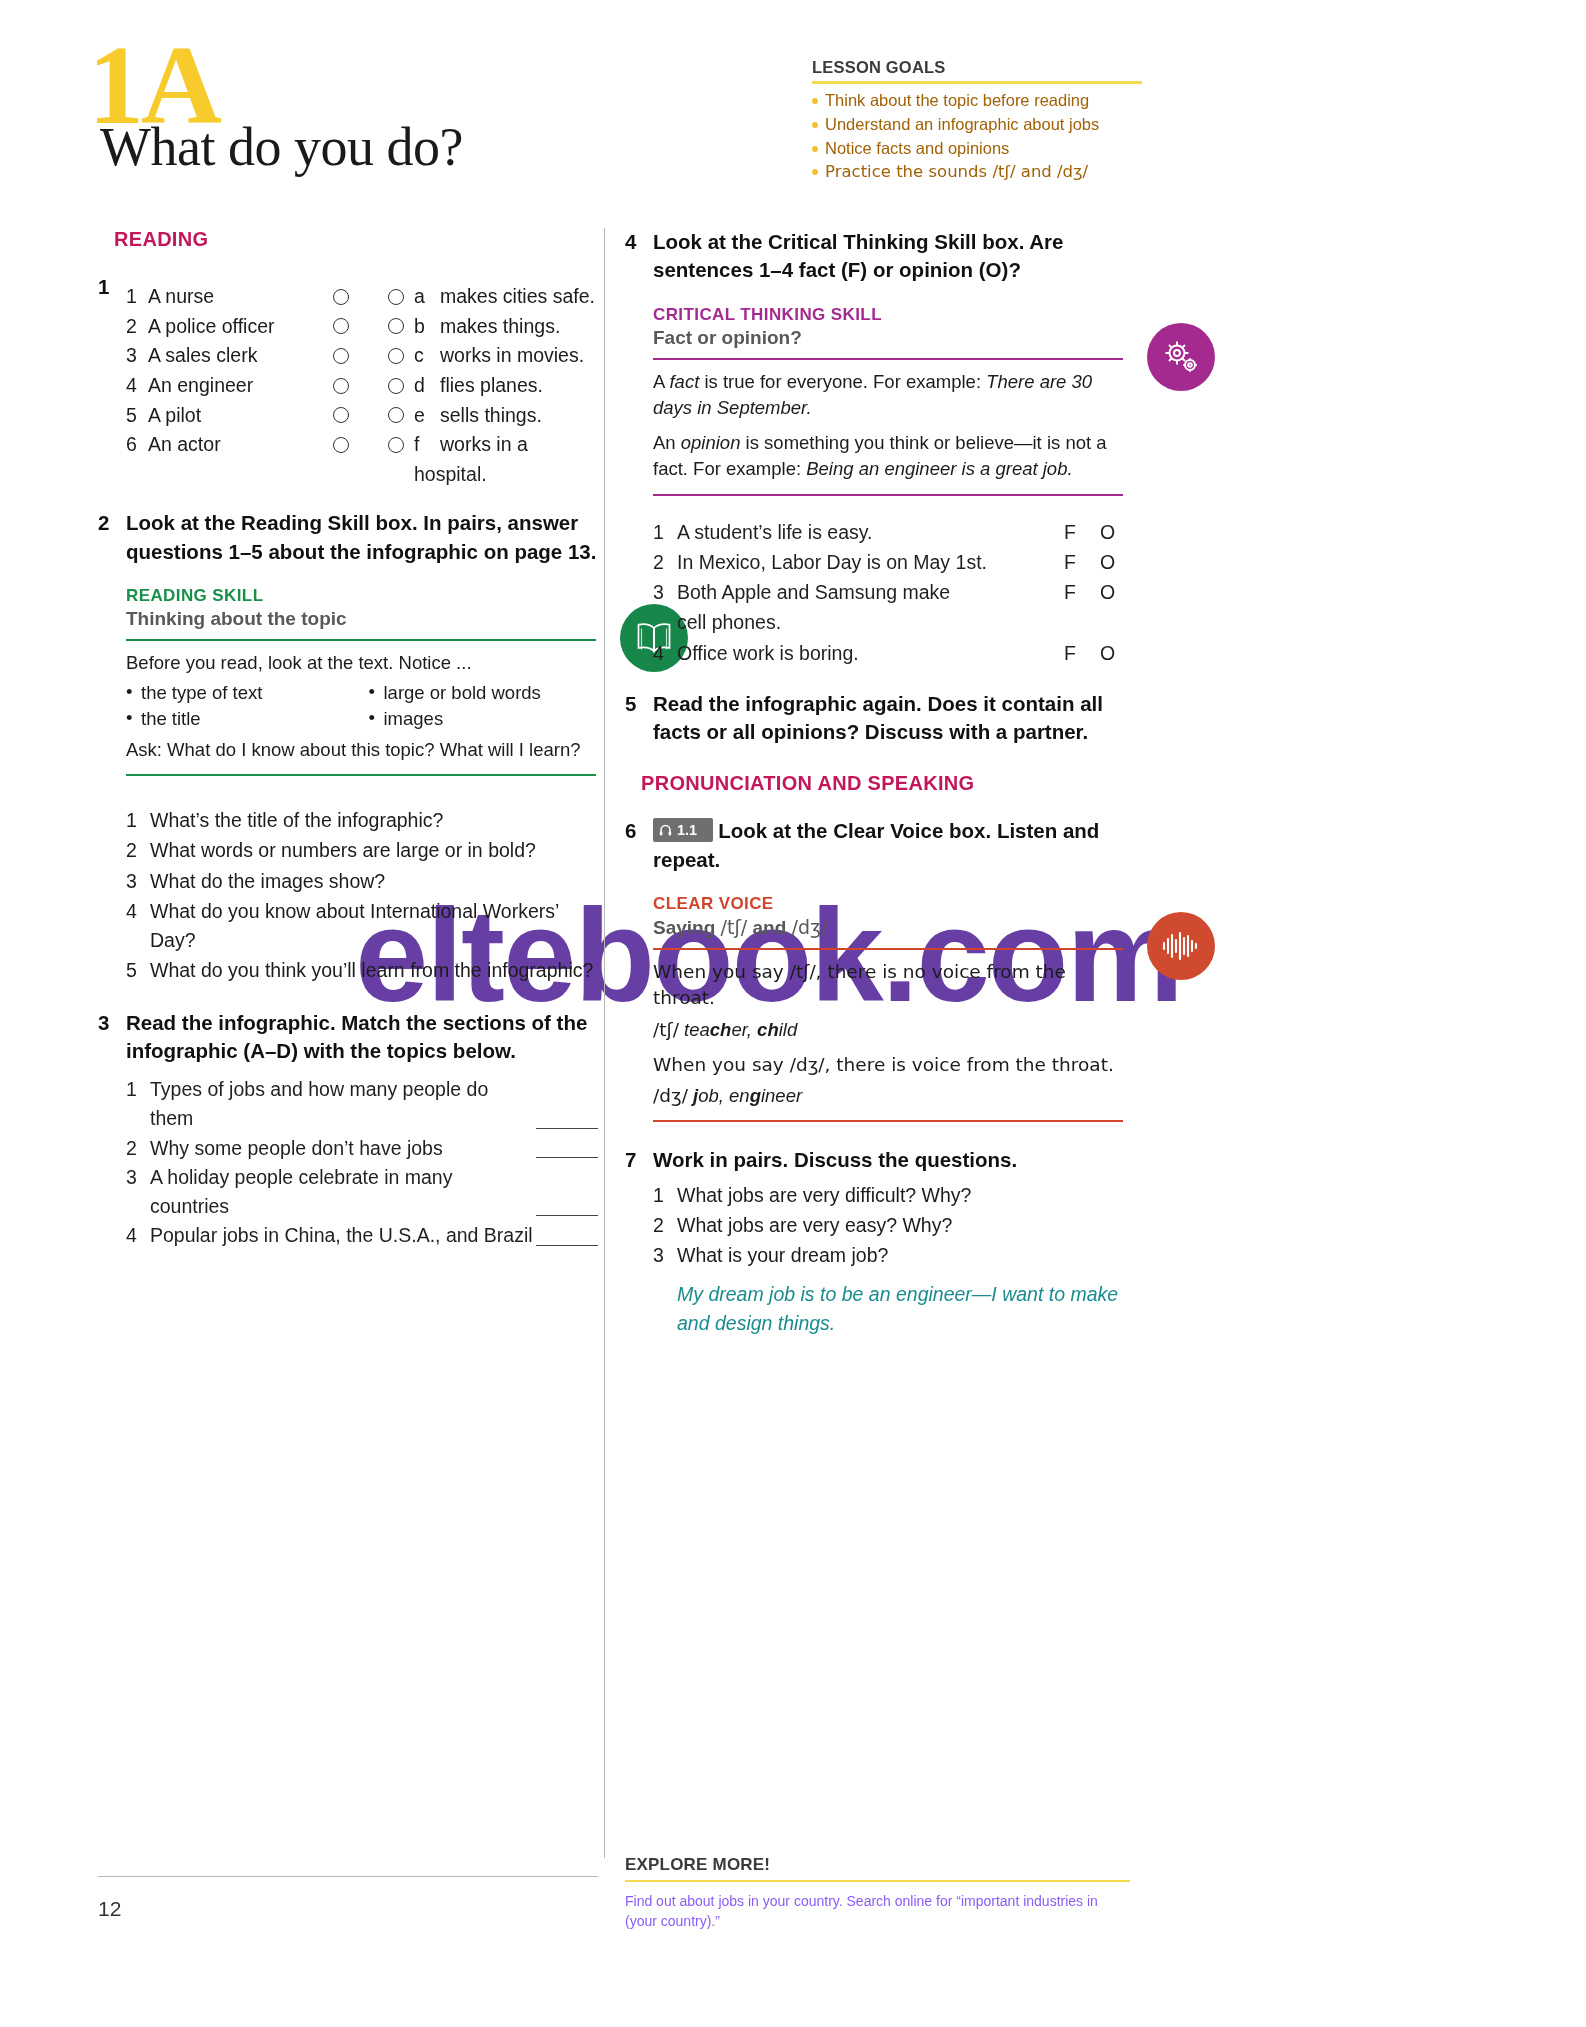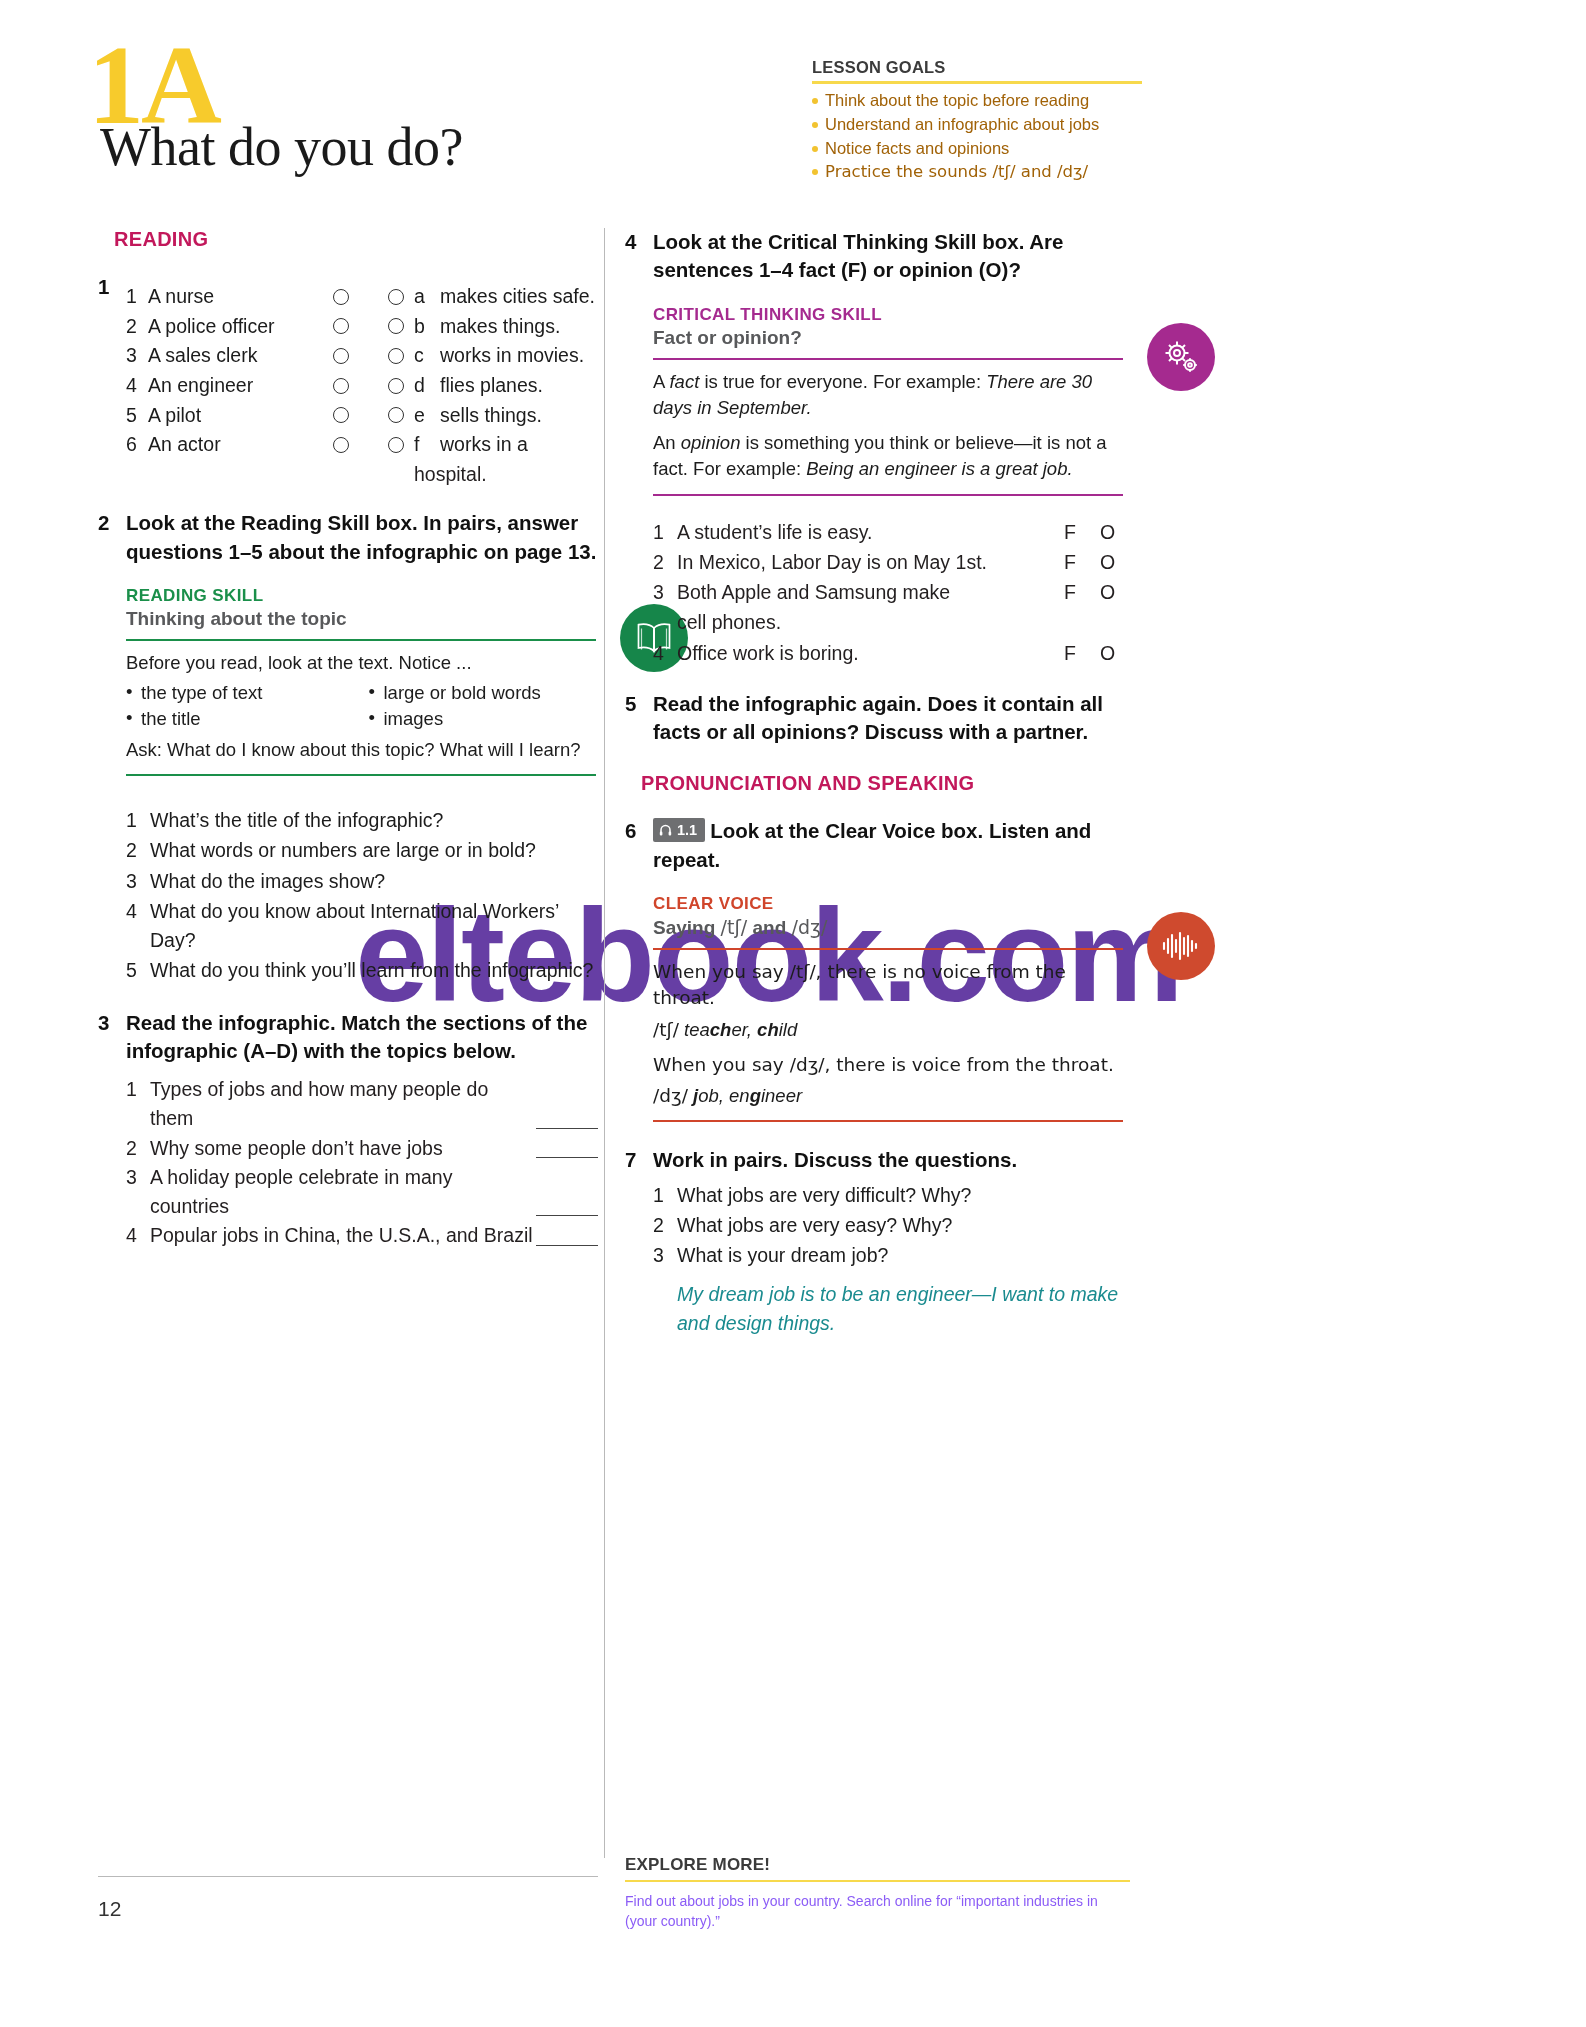--- a/index.html
+++ b/index.html
@@ -138,21 +138,21 @@
   .bl-t{flex:1;}
   .bl-line{
     width:62px;flex:0 0 62px;align-self:flex-end;
     border-bottom:1.5px solid #444;height:18px;margin-bottom:5px;
   }
 
   
   .audio{
     display:inline-flex;align-items:center;gap:5px;
     background:#6e6f71;color:#fff;border-radius:2px;
-    padding:2px 8px 2px 6px;font-size:14.5px;font-weight:700;
+    padding:2px 16px 2px 6px;font-size:14.5px;font-weight:700;
     vertical-align:2px;margin-right:5px;
   }
   .audio svg{display:block;}
 
   
   .teal{color:#1a8b8f;font-style:italic;font-size:19.5px;line-height:1.45;}
 
   
   .explore{
     position:absolute;left:625px;top:1855px;width:505px;z-index:2;

